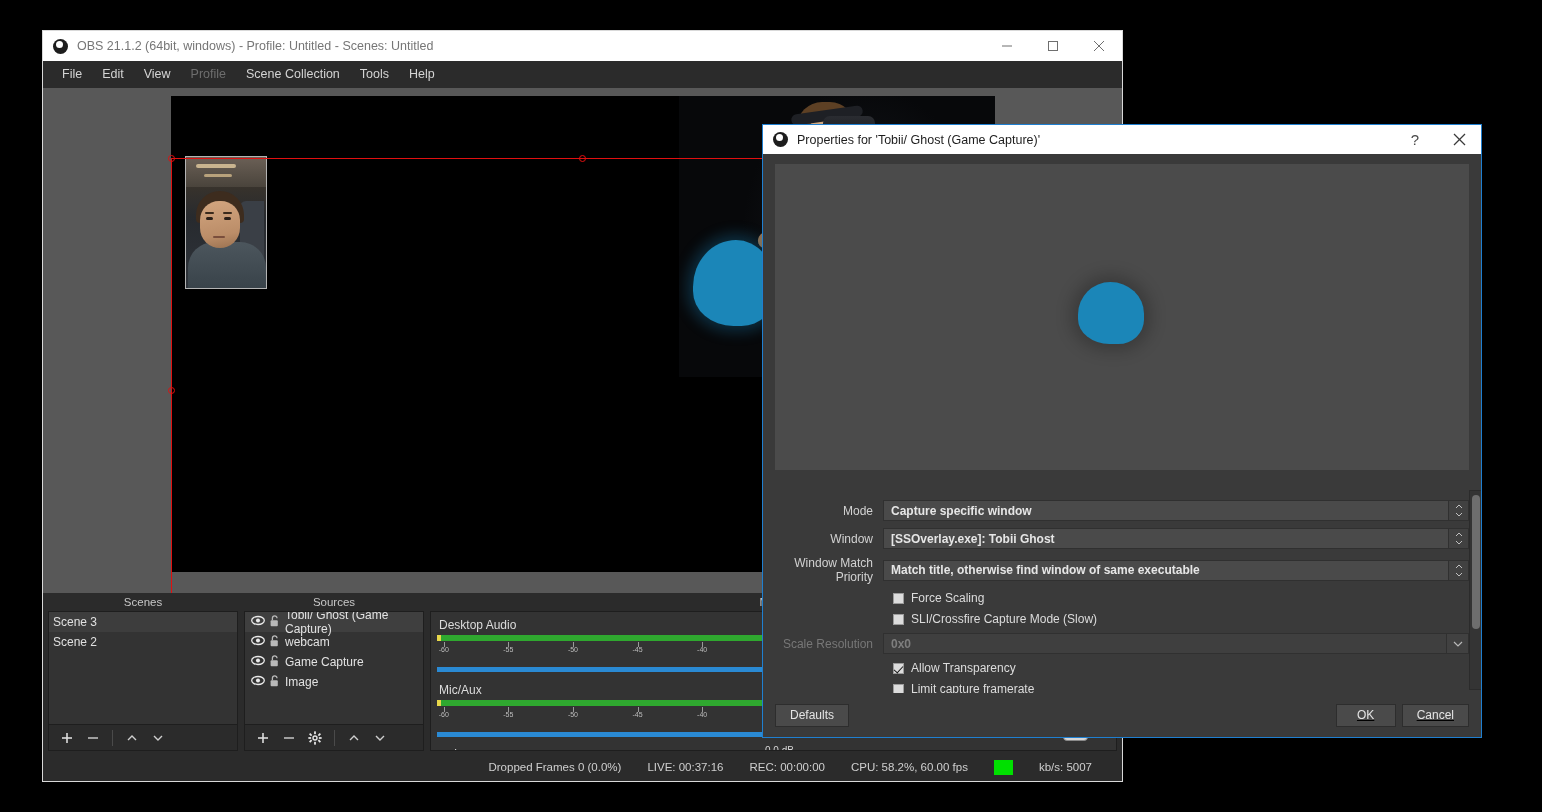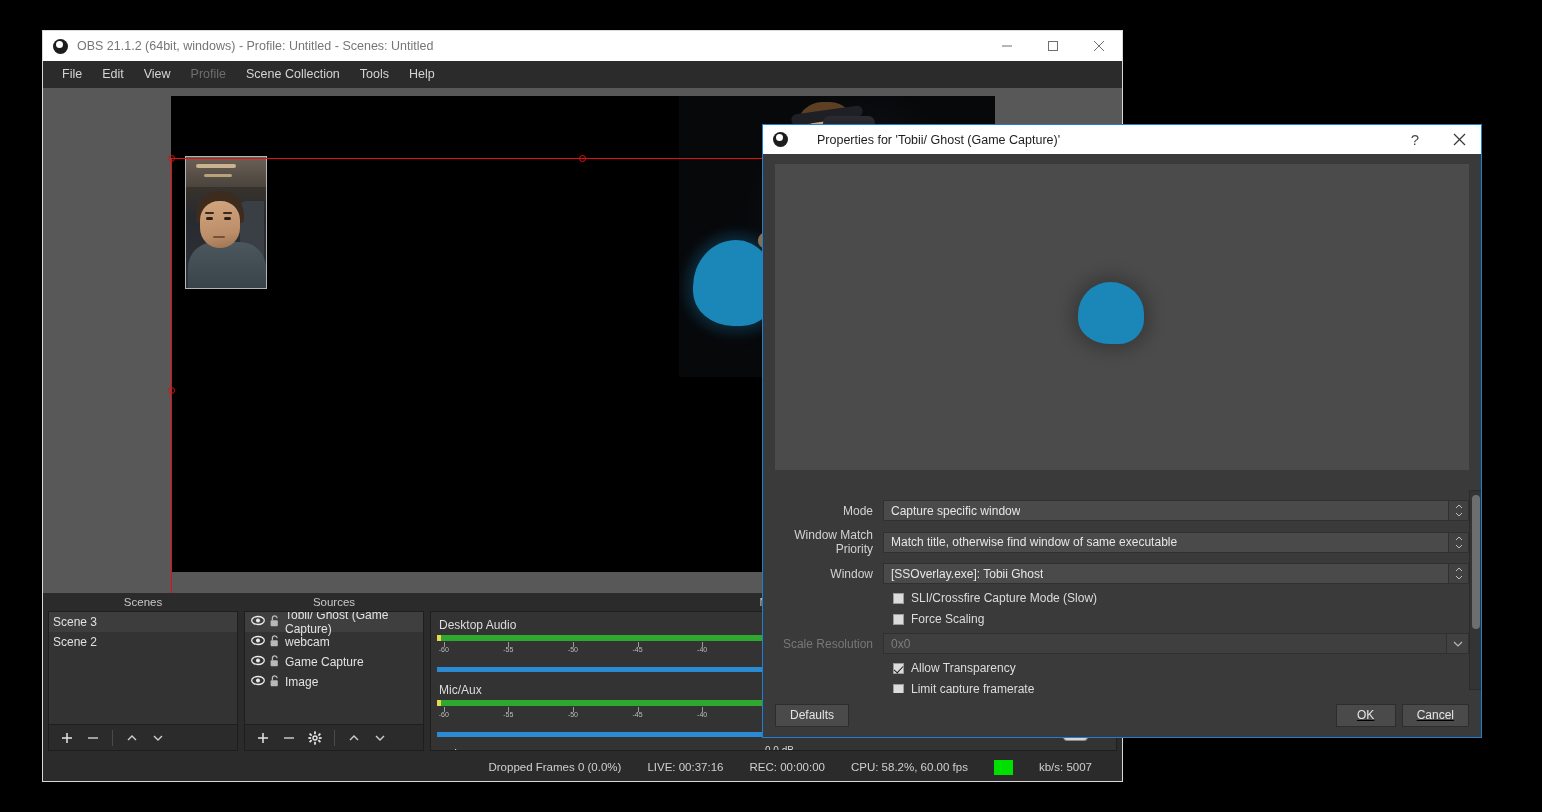--- a/index.html
+++ b/index.html
@@ -203,21 +203,21 @@
   }
   .net-swatch { width:19px; height:15px; background:#00e000; }
 
   
   .dialog {
     position:absolute; left:762px; top:124px; width:720px; height:614px;
     background:#3a3a3a; border:1px solid #1f7fd0;
     display:flex; flex-direction:column;
   }
   .dlg-title {
-    height:29px; background:#ffffff; display:flex; align-items:center; padding-left:10px; flex:0 0 29px;gap:20px;
+    height:29px; background:#ffffff; display:flex; align-items:center; padding-left:10px; flex:0 0 29px;
   }
   .dlg-title-text { margin-left:9px; font-size:12.5px; color:#1d1d1d; white-space:nowrap; }
   .dlg-ctrls { margin-left:auto; display:flex; }
   .dlg-btn { width:44px; height:29px; display:flex; align-items:center; justify-content:center; color:#4a4a4a; }
 
   .dlg-preview {
     margin:10px 12px 0 12px; height:322px; background:#4b4b4b; position:relative; overflow:hidden;
   }
   .dlg-blob {
     position:absolute; left:303px; top:118px; width:66px; height:62px;
@@ -227,21 +227,21 @@
   }
 
   .dlg-form { flex:1 1 auto; position:relative; padding:14px 12px 0 0; overflow:hidden;margin-top:16px; }
   .frow { display:flex; align-items:center; margin-bottom:7px; }
   .flabel {
     width:120px; text-align:right; font-size:12px; color:#d2d2d2; padding-right:10px; flex:0 0 120px;
   }
   .flabel.dim { color:#777; }
   .combo {
     flex:1 1 auto; height:21px; background:#4a4a4a; border:1px solid #303030;
-    display:flex; align-items:center; position:relative; min-width:0;
+    display:flex; align-items:center; position:relative; min-width:0;font-weight:bold;
   }
   .combo.disabled { background:#3f3f3f; }
   .combo-val { font-size:12px; color:#e6e6e6; padding-left:7px; white-space:nowrap; overflow:hidden; }
   .combo.disabled .combo-val { color:#7e7e7e; }
   .combo-spin {
     position:absolute; right:0; top:0; width:20px; height:100%;
     background:#414141; border-left:1px solid #303030;
     display:flex; flex-direction:column; align-items:center; justify-content:center; gap:3px;
   }
   .combo-arrow {
@@ -635,57 +635,57 @@
                 <polyline points="1,4 4,1 7,4" fill="none" stroke="#bfbfbf" stroke-width="1"></polyline>
               </svg>
             <svg width="8" height="5" viewBox="0 0 8 5">
                 <polyline points="1,1 4,4 7,1" fill="none" stroke="#bfbfbf" stroke-width="1"></polyline>
               </svg>
           </span>
         </div>
       </div>
 
       <div class="frow">
+        <div class="flabel">Window</div>
+        <div class="combo">
+          <span class="combo-val">[SSOverlay.exe]: Tobii Ghost</span>
+          <span class="combo-spin">
+            <svg width="8" height="5" viewBox="0 0 8 5">
+                <polyline points="1,4 4,1 7,4" fill="none" stroke="#bfbfbf" stroke-width="1"></polyline>
+              </svg>
+            <svg width="8" height="5" viewBox="0 0 8 5">
+                <polyline points="1,1 4,4 7,1" fill="none" stroke="#bfbfbf" stroke-width="1"></polyline>
+              </svg>
+          </span>
+        </div>
+      </div>
+
+      <div class="frow">
         <div class="flabel">Window Match Priority</div>
         <div class="combo">
           <span class="combo-val">Match title, otherwise find window of same executable</span>
           <span class="combo-spin">
             <svg width="8" height="5" viewBox="0 0 8 5">
                 <polyline points="1,4 4,1 7,4" fill="none" stroke="#bfbfbf" stroke-width="1"></polyline>
               </svg>
             <svg width="8" height="5" viewBox="0 0 8 5">
                 <polyline points="1,1 4,4 7,1" fill="none" stroke="#bfbfbf" stroke-width="1"></polyline>
               </svg>
           </span>
         </div>
       </div>
 
-      <div class="frow">
-        <div class="flabel">Window</div>
-        <div class="combo">
-          <span class="combo-val">[SSOverlay.exe]: Tobii Ghost</span>
-          <span class="combo-spin">
-            <svg width="8" height="5" viewBox="0 0 8 5">
-                <polyline points="1,4 4,1 7,4" fill="none" stroke="#bfbfbf" stroke-width="1"></polyline>
-              </svg>
-            <svg width="8" height="5" viewBox="0 0 8 5">
-                <polyline points="1,1 4,4 7,1" fill="none" stroke="#bfbfbf" stroke-width="1"></polyline>
-              </svg>
-          </span>
-        </div>
+      <div class="cbrow">
+        <span class="cbox"></span>
+        <span class="cblabel">Force Scaling</span>
       </div>
 
       <div class="cbrow">
         <span class="cbox"></span>
         <span class="cblabel">SLI/Crossfire Capture Mode (Slow)</span>
-      </div>
-
-      <div class="cbrow">
-        <span class="cbox"></span>
-        <span class="cblabel">Force Scaling</span>
       </div>
 
       <div class="frow">
         <div class="flabel dim">Scale Resolution</div>
         <div class="combo disabled">
           <span class="combo-val">0x0</span>
           <span class="combo-arrow">
             <svg width="10" height="6" viewBox="0 0 10 6">
                 <polyline points="1,1 5,5 9,1" fill="none" stroke="#b9b9b9" stroke-width="1.2"></polyline>
               </svg>

